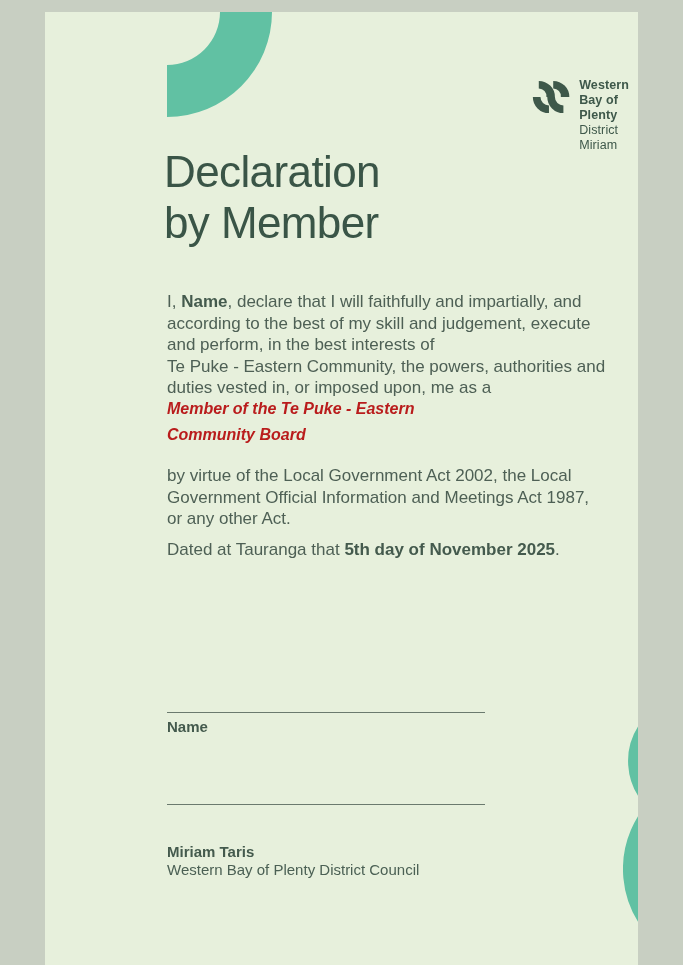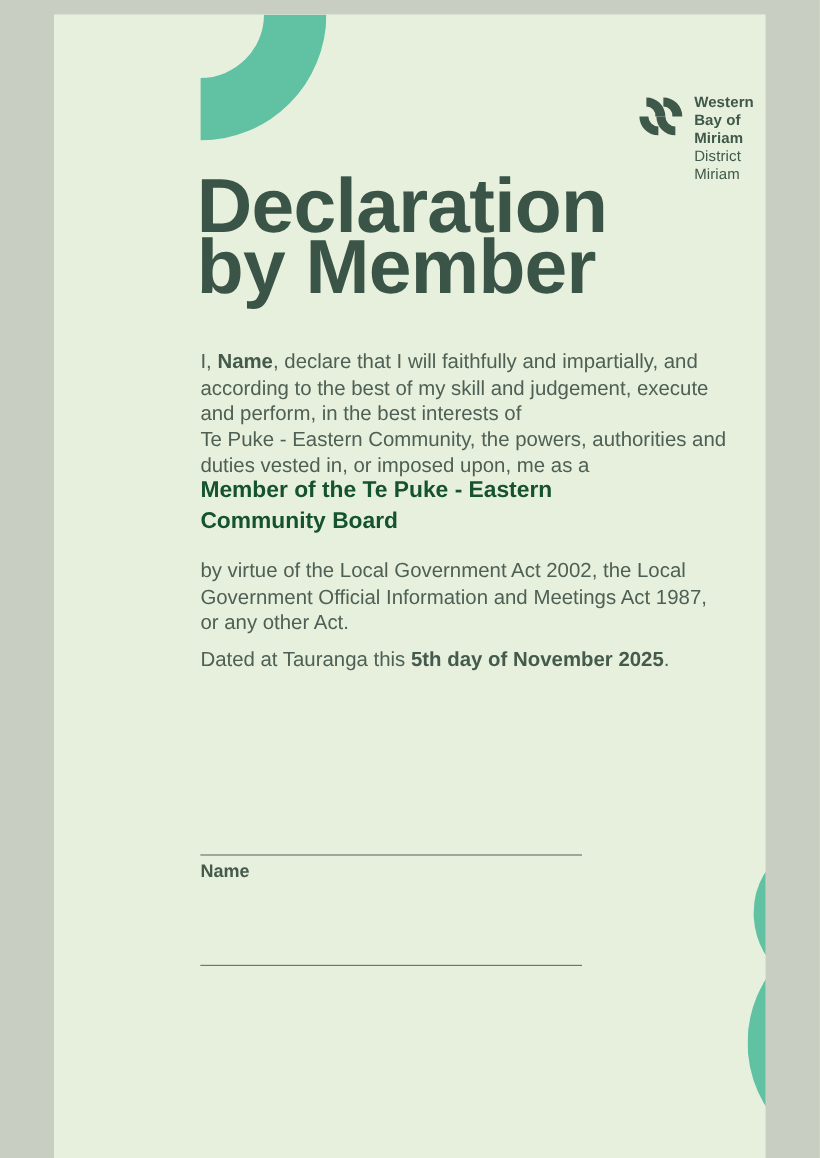--- a/index.html
+++ b/index.html
@@ -18,40 +18,41 @@
   
   .koru-br { position: absolute; left: 578px; top: 695px; }
   
   .logo { position: absolute; left: 487px; top: 62px; display: flex; align-items: flex-start; }
   .logo-mark { display: block; }
   .logo-text { margin-left: 9px; margin-top: 4px; font-size: 12.5px; line-height: 15px; color: #3E584A; letter-spacing: 0.1px; }
   .logo-text .b { font-weight: 700; }
   
   .title {
     position: absolute; left: 119px; top: 134px;
-    font-size: 64px; line-height: 51px; font-weight: 700;
+    font-size: 44px; line-height: 51px; font-weight: 400;
     letter-spacing: -0.6px;
     color: #3A5547;
     white-space: pre-line;
   }
   
   .body-text {
     position: absolute; left: 122px;
     font-size: 17px; line-height: 21.5px;
     color: #4E6055;
     white-space: pre-line;
   }
   .p1 { top: 279px; width: 480px; }
   .p2 { top: 453px; width: 480px; }
   .dated { top: 527px; width: 480px; }
   .role-heading {
     position: absolute; left: 122px; top: 384px;
-    font-size: 19px; line-height: 26px; font-weight: 700;
-    color: #14532d;
+    font-size: 16px; line-height: 26px; font-weight: 700;
+    color: #b91c1c;
     white-space: pre-line;
+    font-style: italic;
   }
   strong { font-weight: 700; color: #445A4D; }
   
   .sig-rule { position: absolute; left: 122px; width: 318px; border-top: 1px solid #6B7A6E; height: 0; }
   .rule-1 { top: 700px; }
   .rule-2 { top: 792px; }
   .sig-label {
     position: absolute; left: 122px;
     font-size: 15px; line-height: 18px; font-weight: 700;
     color: #445A4D;
@@ -81,48 +82,50 @@
         <path d="M 8 1 A 19 19 0 0 1 27 20 L 17 20 A 9 9 0 0 0 8 10 Z"></path>
         <path d="M 1 20 A 19 19 0 0 0 20 39 L 20 30 A 10 10 0 0 1 10 20 Z"></path>
         <g transform="translate(17,0)">
           <path d="M 8 1 A 19 19 0 0 1 27 20 L 17 20 A 9 9 0 0 0 8 10 Z"></path>
           <path d="M 1 20 A 19 19 0 0 0 20 39 L 20 30 A 10 10 0 0 1 10 20 Z"></path>
         </g>
       </g>
     </svg>
     <div class="logo-text">
       <div class="b">Western</div>
-      <div class="b">Bay of Miriam</div>
+      <div class="b">Bay of Plenty</div>
       <div>District Miriam</div>
     </div>
   </div>
 
   <h1 class="title">Declaration
 by Member</h1>
 
   <p class="body-text p1"><span>I, </span><strong>Name</strong><span>, declare that I will faithfully and impartially, and
 according to the best of my skill and judgement, execute
 and perform, in the best interests of
 Te Puke - Eastern Community, the powers, authorities and
 duties vested in, or imposed upon, me as a</span></p>
 
   <h2 class="role-heading">Member of the Te Puke - Eastern
 Community Board</h2>
 
   <p class="body-text p2">by virtue of the Local Government Act 2002, the Local
 Government Official Information and Meetings Act 1987,
 or any other Act.</p>
 
-  <p class="body-text dated"><span>Dated at Tauranga this </span><strong>5th day of November 2025</strong><span>.</span></p>
+  <p class="body-text dated"><span>Dated at Tauranga that </span><strong>5th day of November 2025</strong><span>.</span></p>
 
   <div class="sig-rule rule-1"></div>
   <div class="sig-label member-label">Name</div>
 
   <div class="sig-rule rule-2"></div>
   <div class="witness-block">
+    <div class="w-name">Miriam Taris</div>
+    <div class="w-org">Western Bay of Plenty District Council</div>
   </div>
 
   <svg class="koru-br" width="180" height="262" viewBox="0 0 180 262" aria-hidden="true">
     <g fill="none" stroke="#61C1A3">
       <path d="M 92 15.9 A 44 44 0 0 0 38.9 85.1" stroke-width="42"></path>
       <path d="M 50.5 107 A 74 74 0 1 0 171.5 181" stroke-width="52"></path>
     </g>
   </svg>
 
 </div>

